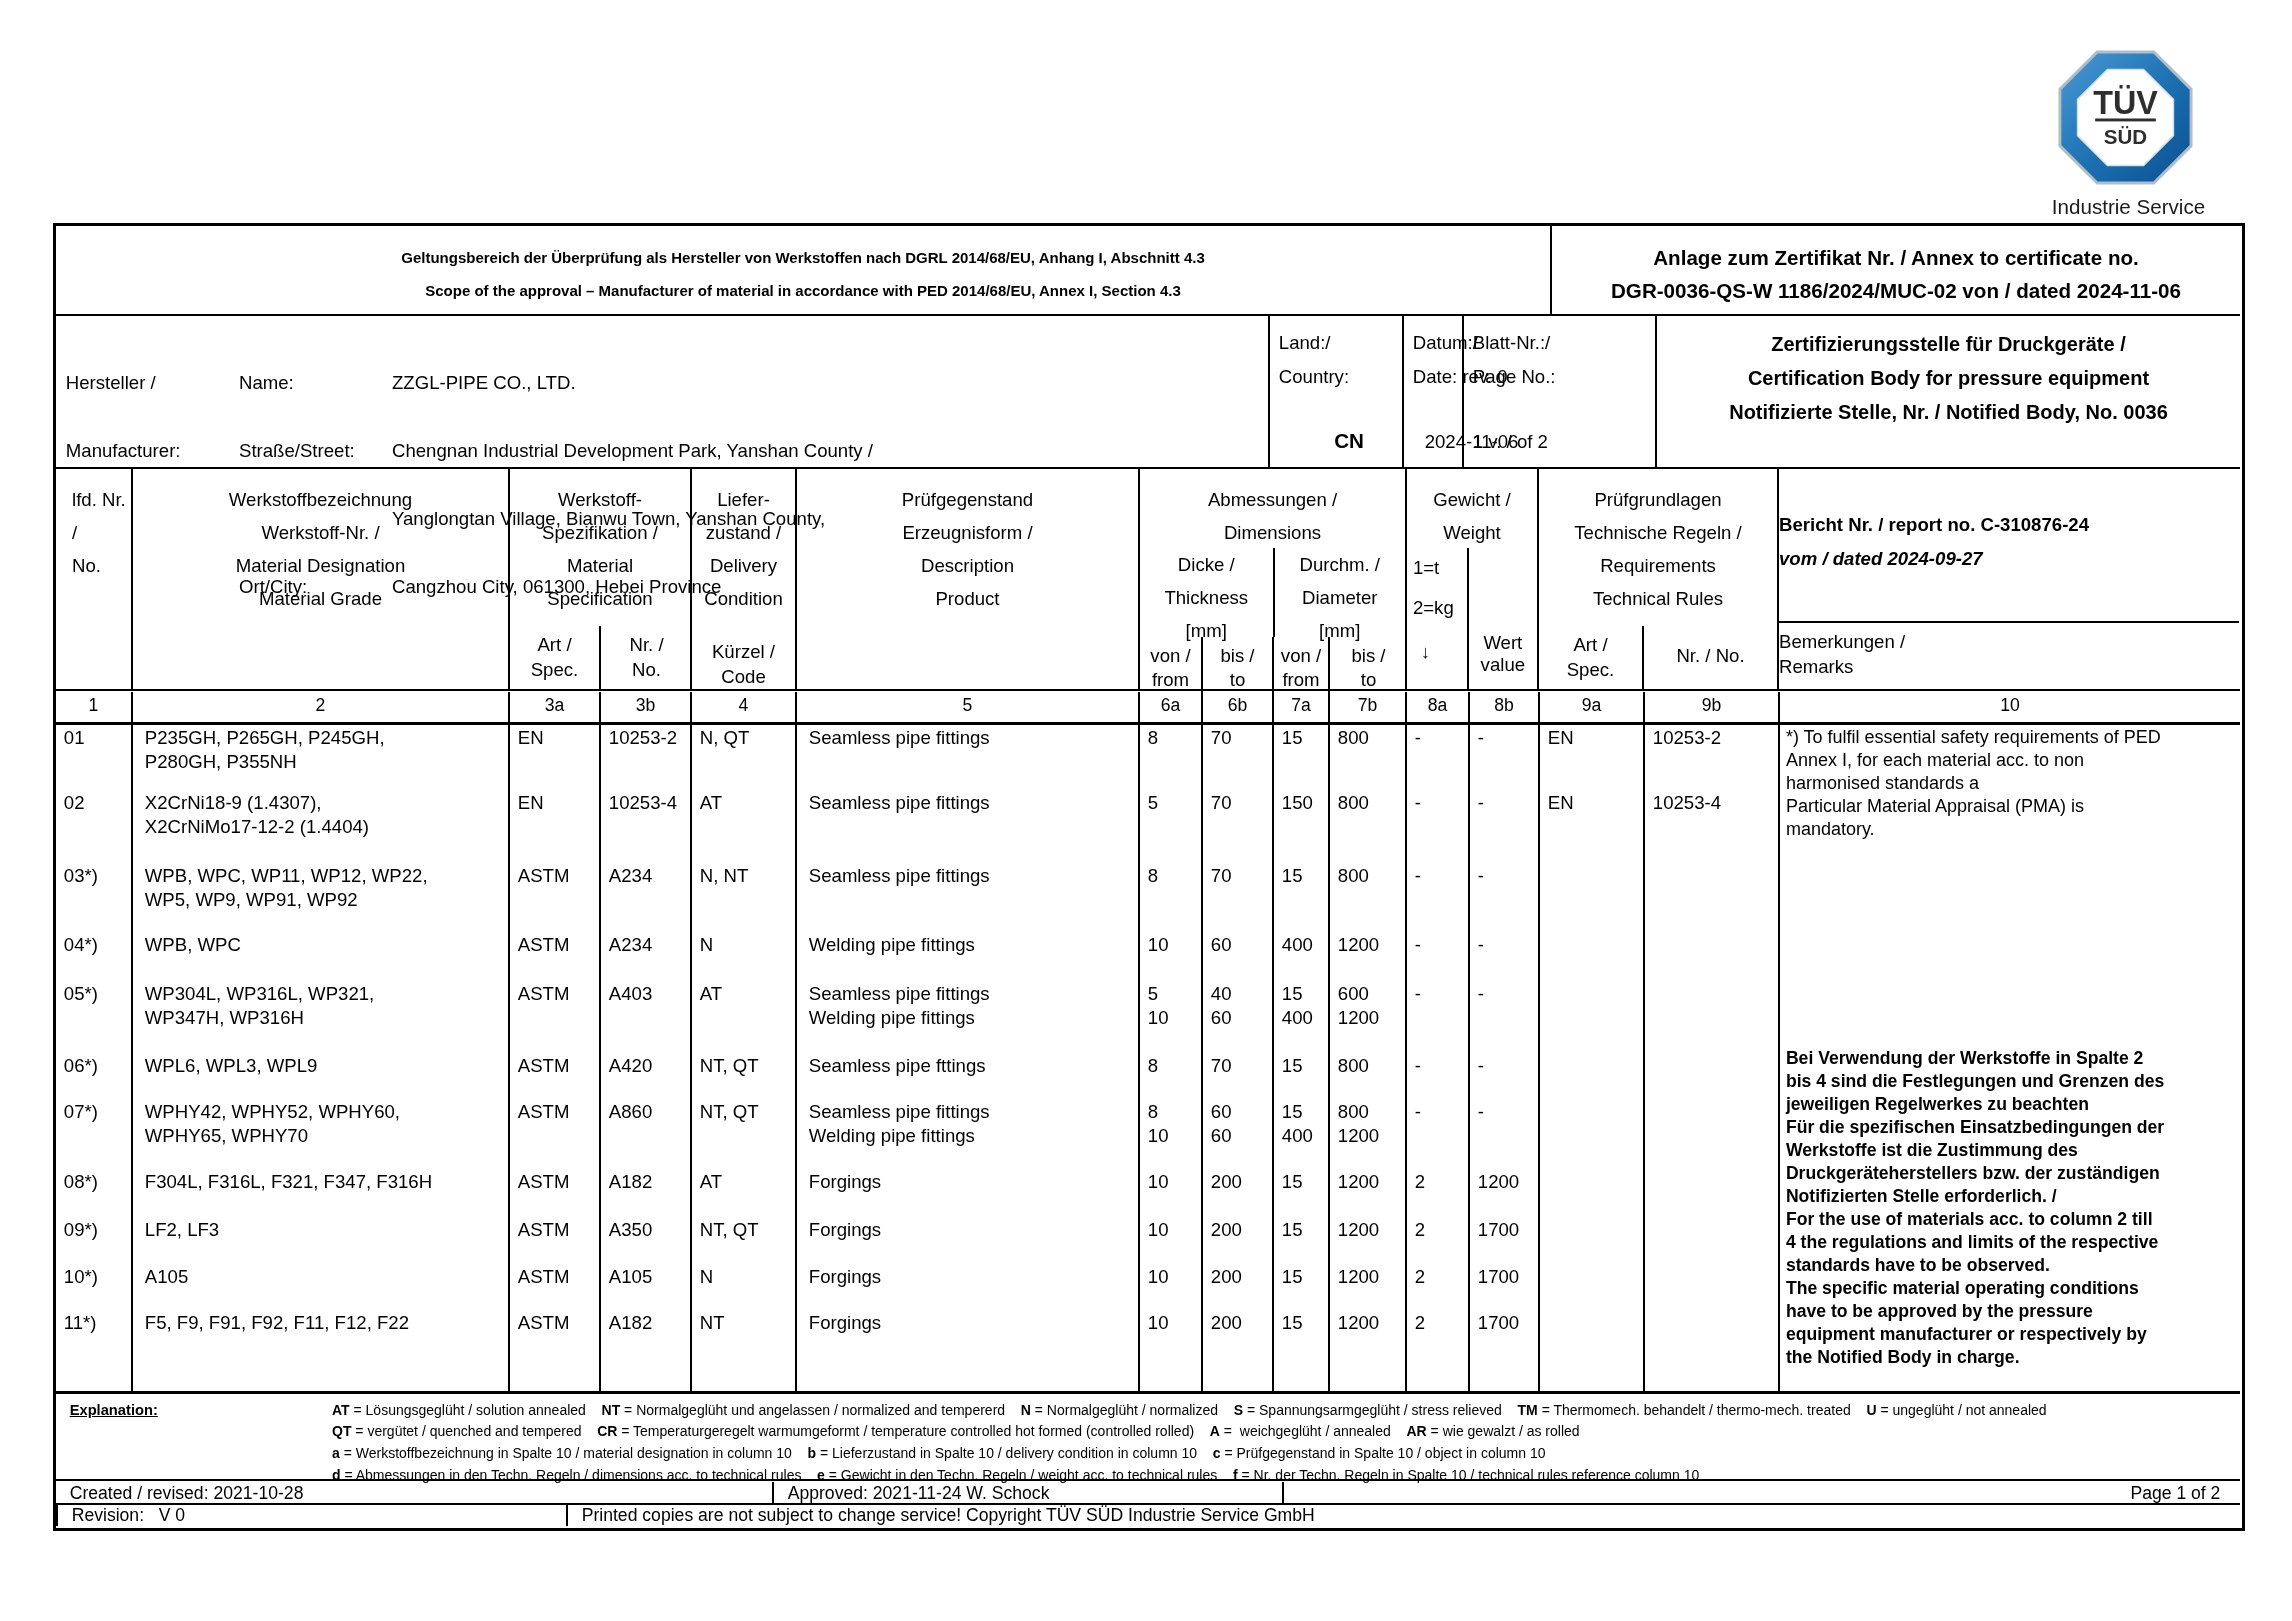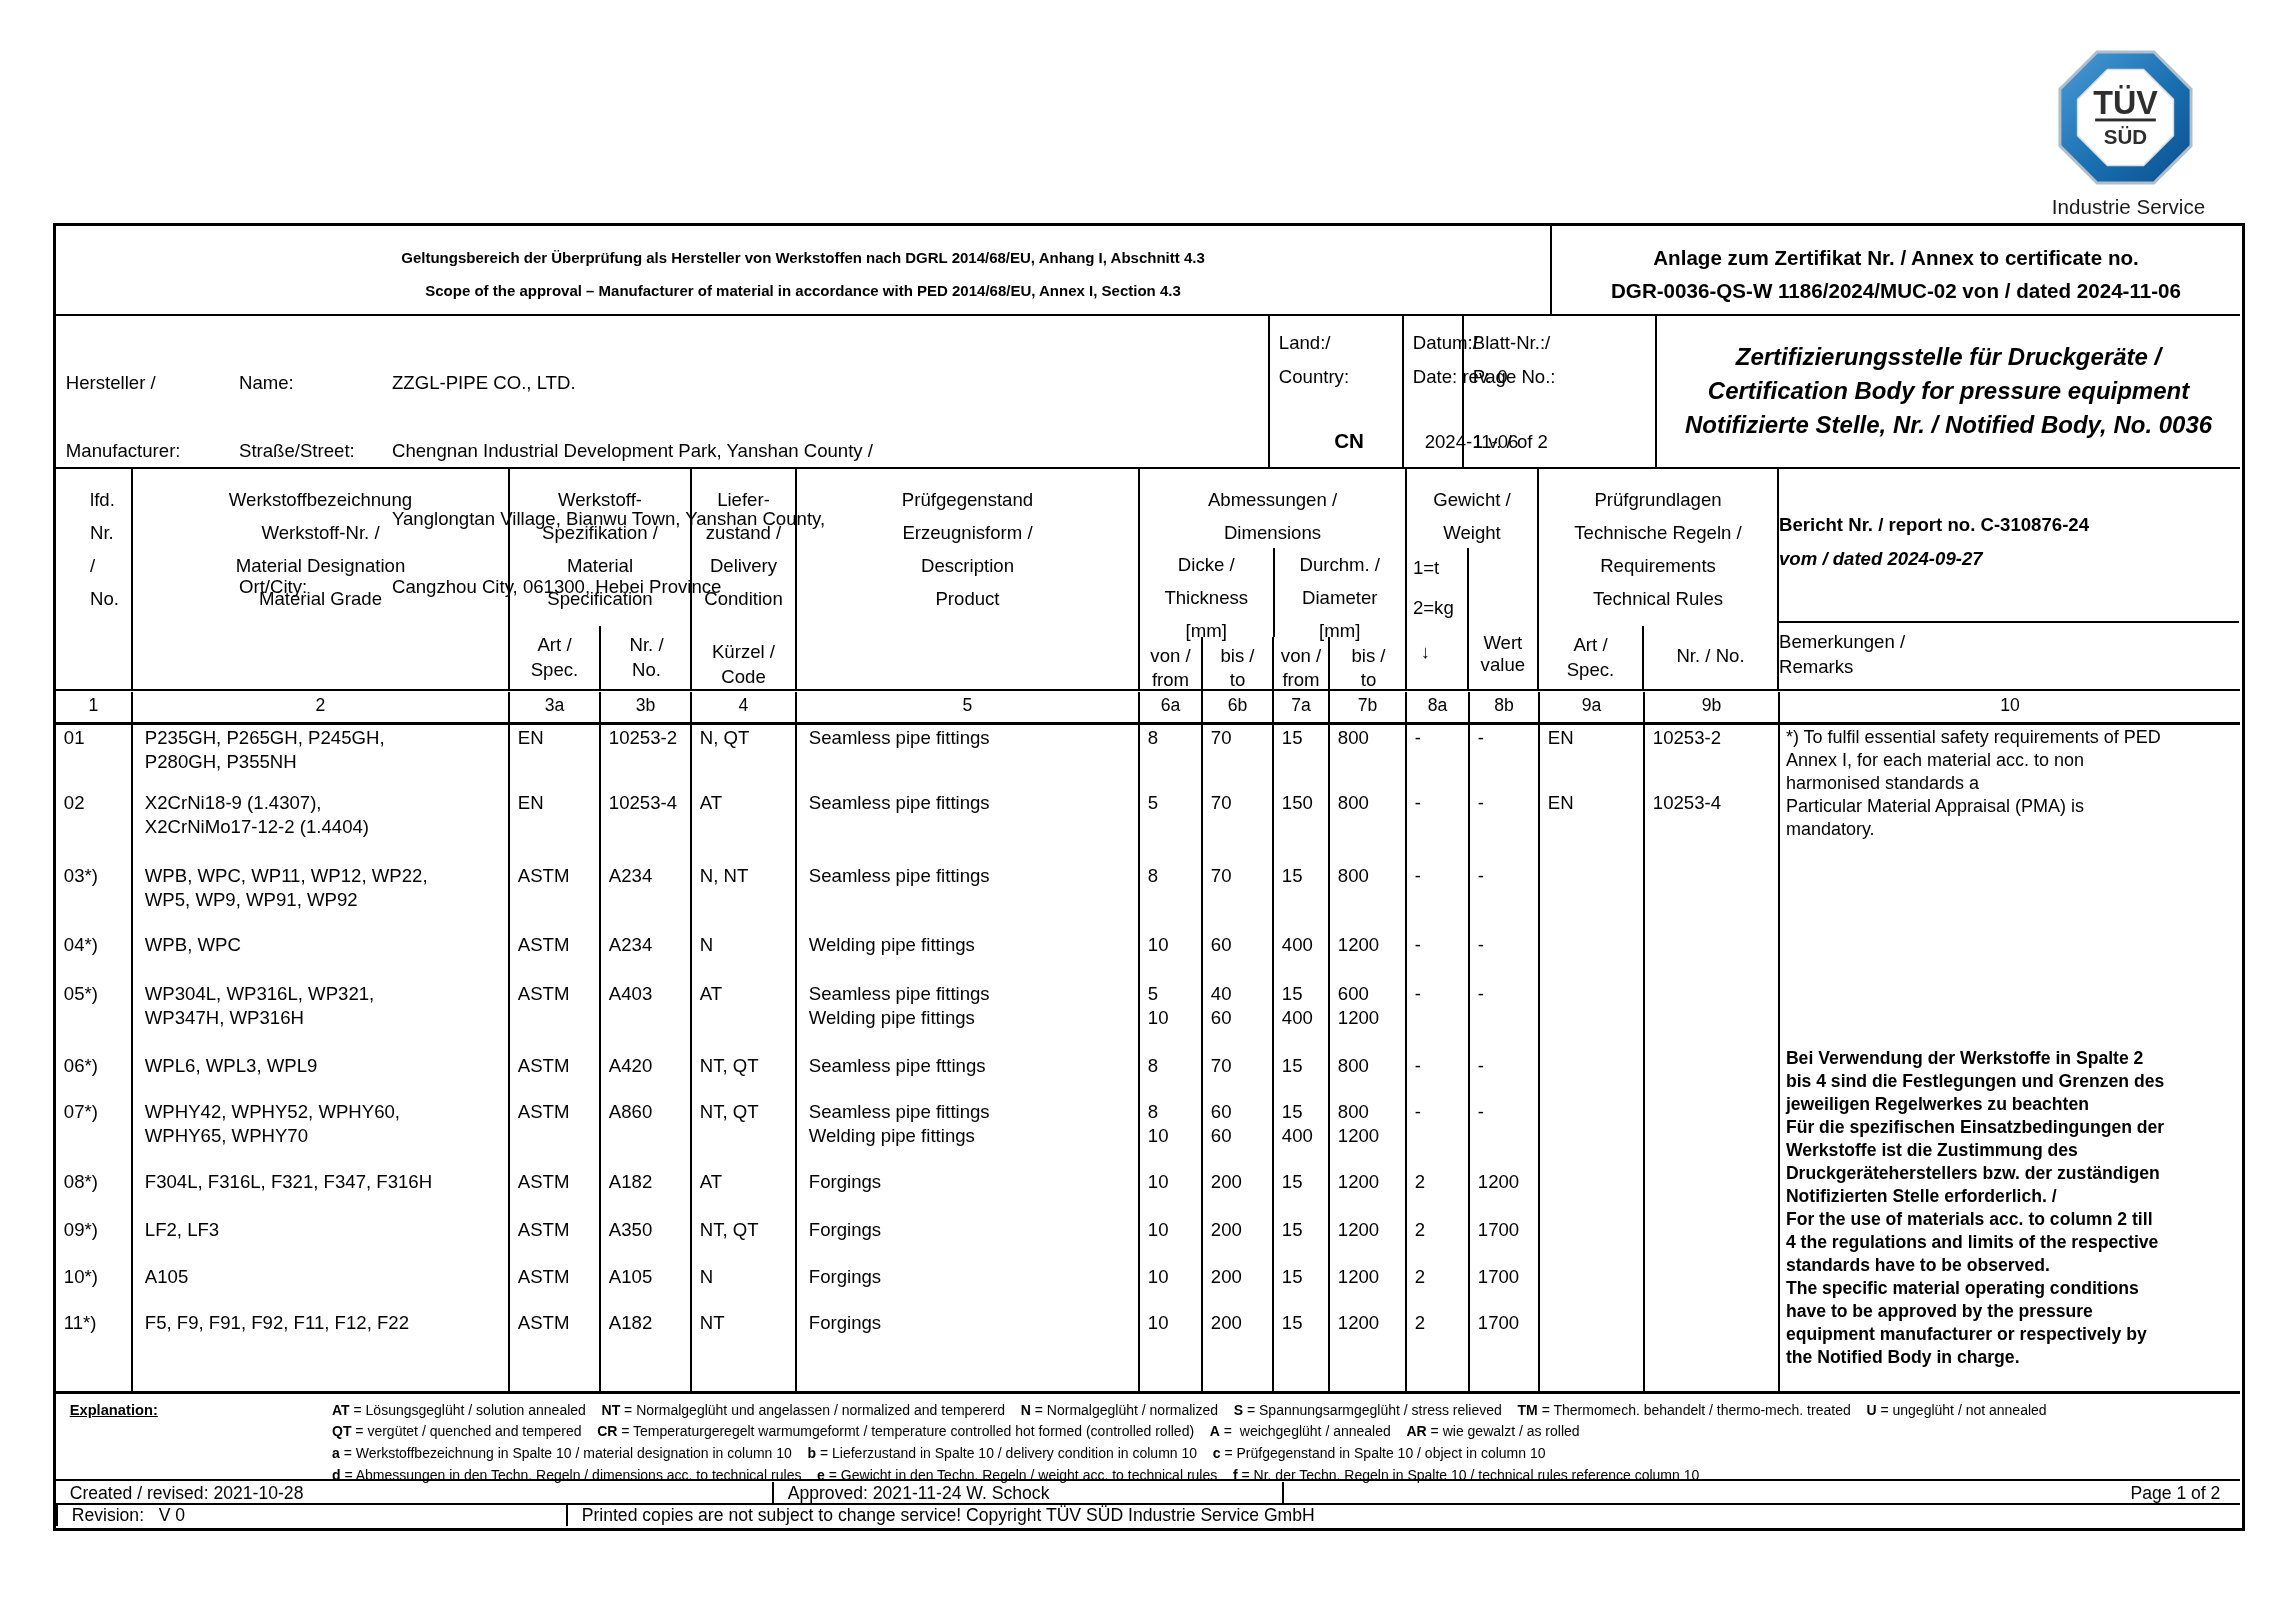--- a/index.html
+++ b/index.html
@@ -26,36 +26,36 @@
   .sec-manu{top:90px;height:153px;border-bottom:2px solid #000;position:absolute;font-size:18.6px;}
   .m-abs{position:absolute;line-height:34px;white-space:pre-line;}
   .m-col{position:absolute;top:0;height:100%;border-left:2px solid #000;box-sizing:border-box;
          display:flex;flex-direction:column;justify-content:space-between;}
   .m-col .m-lab{padding:9.8px 0 0 8.8px;line-height:34px;}
   .m-col .m-val{text-align:center;margin-bottom:13.7px;}
   .m-land{left:1212px;width:160px;}
   .m-datum{left:1346px;width:137px;}
   .m-blatt{left:1406px;width:116px;}
   .m-cert{left:1599px;width:585px;justify-content:flex-start;}
-  .m-cert .cert-lines{font-weight:bold;font-size:24px;line-height:34px;text-align:center;padding-top:24px;font-style:italic;}
+  .m-cert .cert-lines{font-weight:bold;font-size:20px;line-height:34px;text-align:center;padding-top:11px;}
   .cn{font-weight:bold;font-size:20.6px;}
   .pageval{text-align:left !important;padding-left:8.8px;}
 
   
   .w1{width:77px;}  .w2{width:377px;} .w3a{width:91px;} .w3b{width:91px;} .w4{width:105px;}
   .w5{width:343px;} .w6a{width:63px;} .w6b{width:71px;} .w7a{width:56px;} .w7b{width:77px;}
   .w8a{width:63px;} .w8b{width:70px;} .w9a{width:105px;} .w9b{width:133px;}
   .b2{border-right:2px solid #000;} .b3{border-right:2.9px solid #000;}
   .bx{box-sizing:border-box;flex-shrink:0;}
 
   
   .sec-header{top:243px;height:222px;border-bottom:2px solid #000;display:flex;font-size:18.6px;}
   .hg{display:flex;flex-direction:column;box-sizing:border-box;flex-shrink:0;text-align:center;}
   .top4{height:154px;padding-top:13.7px;line-height:33px;white-space:pre-line;}
-  .topL{text-align:left;padding-left:6px;margin-left:28px;}
+  .topL{text-align:left;padding-left:16px;}
   .hsub{height:67px;display:flex;}
   .scell{box-sizing:border-box;flex-shrink:0;padding-top:6.9px;line-height:24.5px;
          white-space:pre-line;text-align:center;}
   .top2{height:65px;padding-top:13.7px;line-height:33px;white-space:pre-line;}
   .halves{display:flex;height:89px;}
   .half{width:133px;box-sizing:border-box;line-height:33px;white-space:pre-line;}
   .half.r{border-left:2px solid #000;}
   .g8body{display:flex;height:156px;}
   .g8a{width:63px;box-sizing:border-box;border-right:2px solid #000;text-align:left;padding-left:5.9px;}
   .g8a .u1{margin-top:9.8px;} .g8a .u2{margin-top:17.6px;} .g8a .arr{margin-top:21.6px;padding-left:7.8px;}

